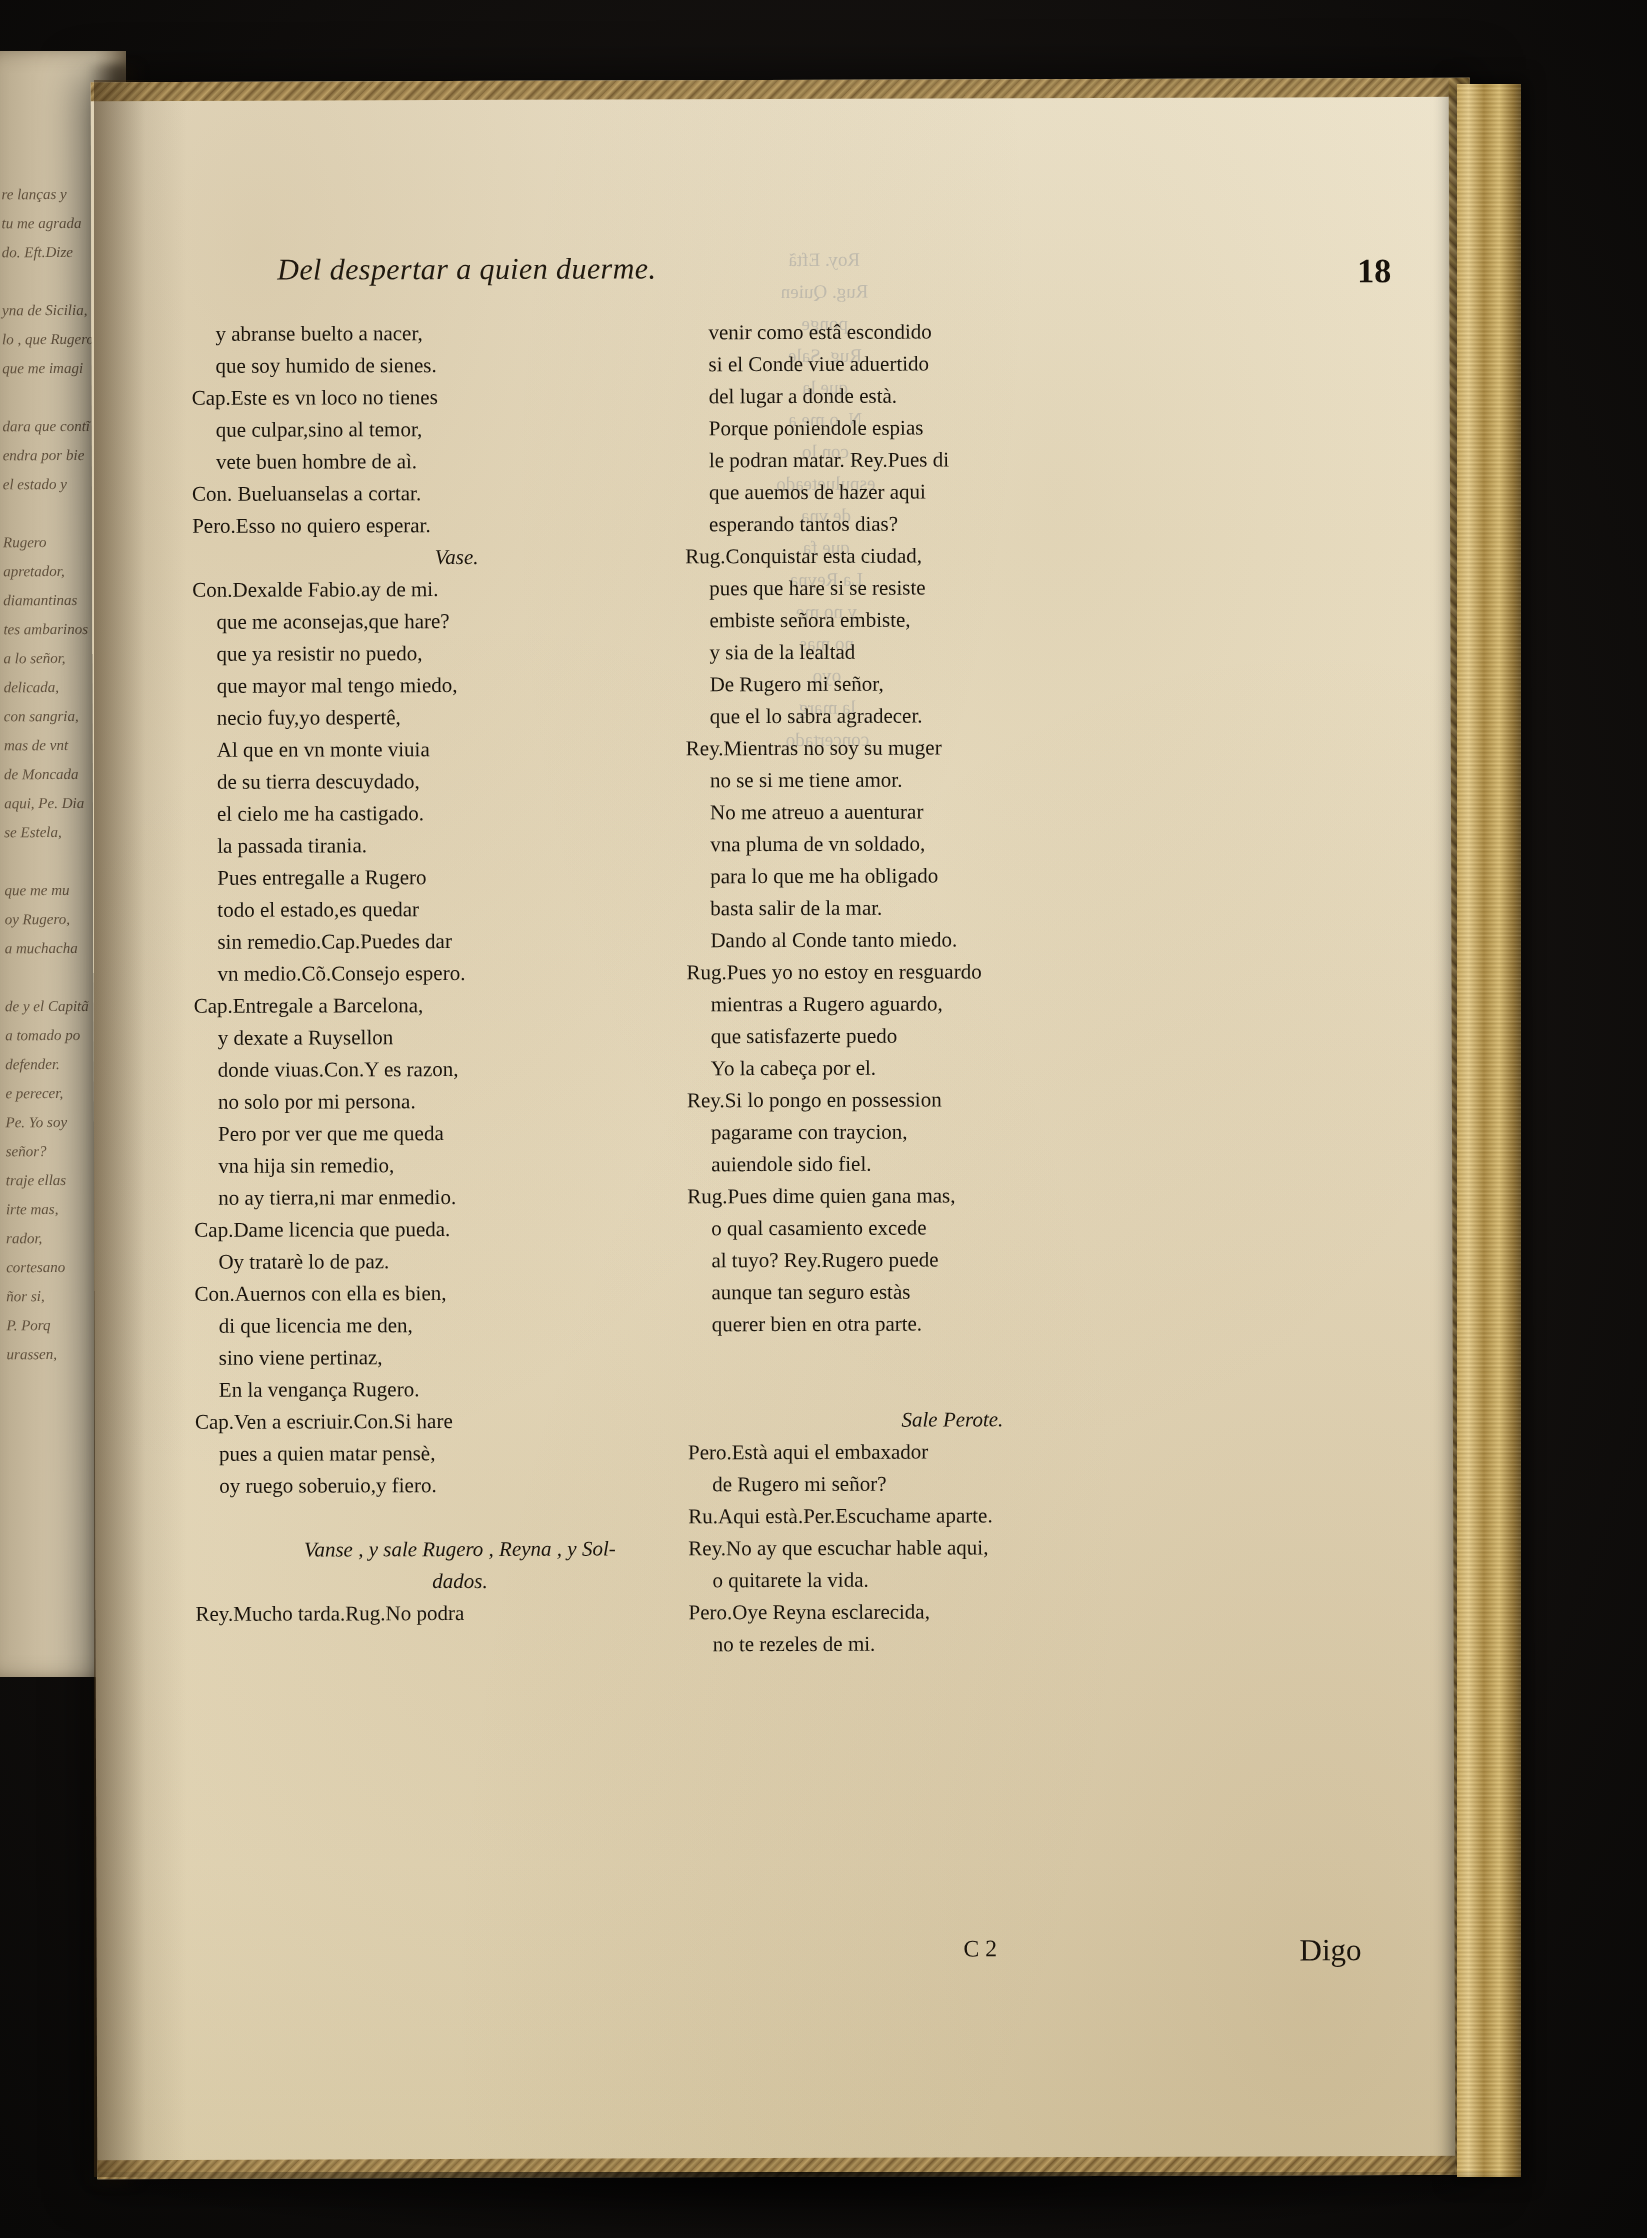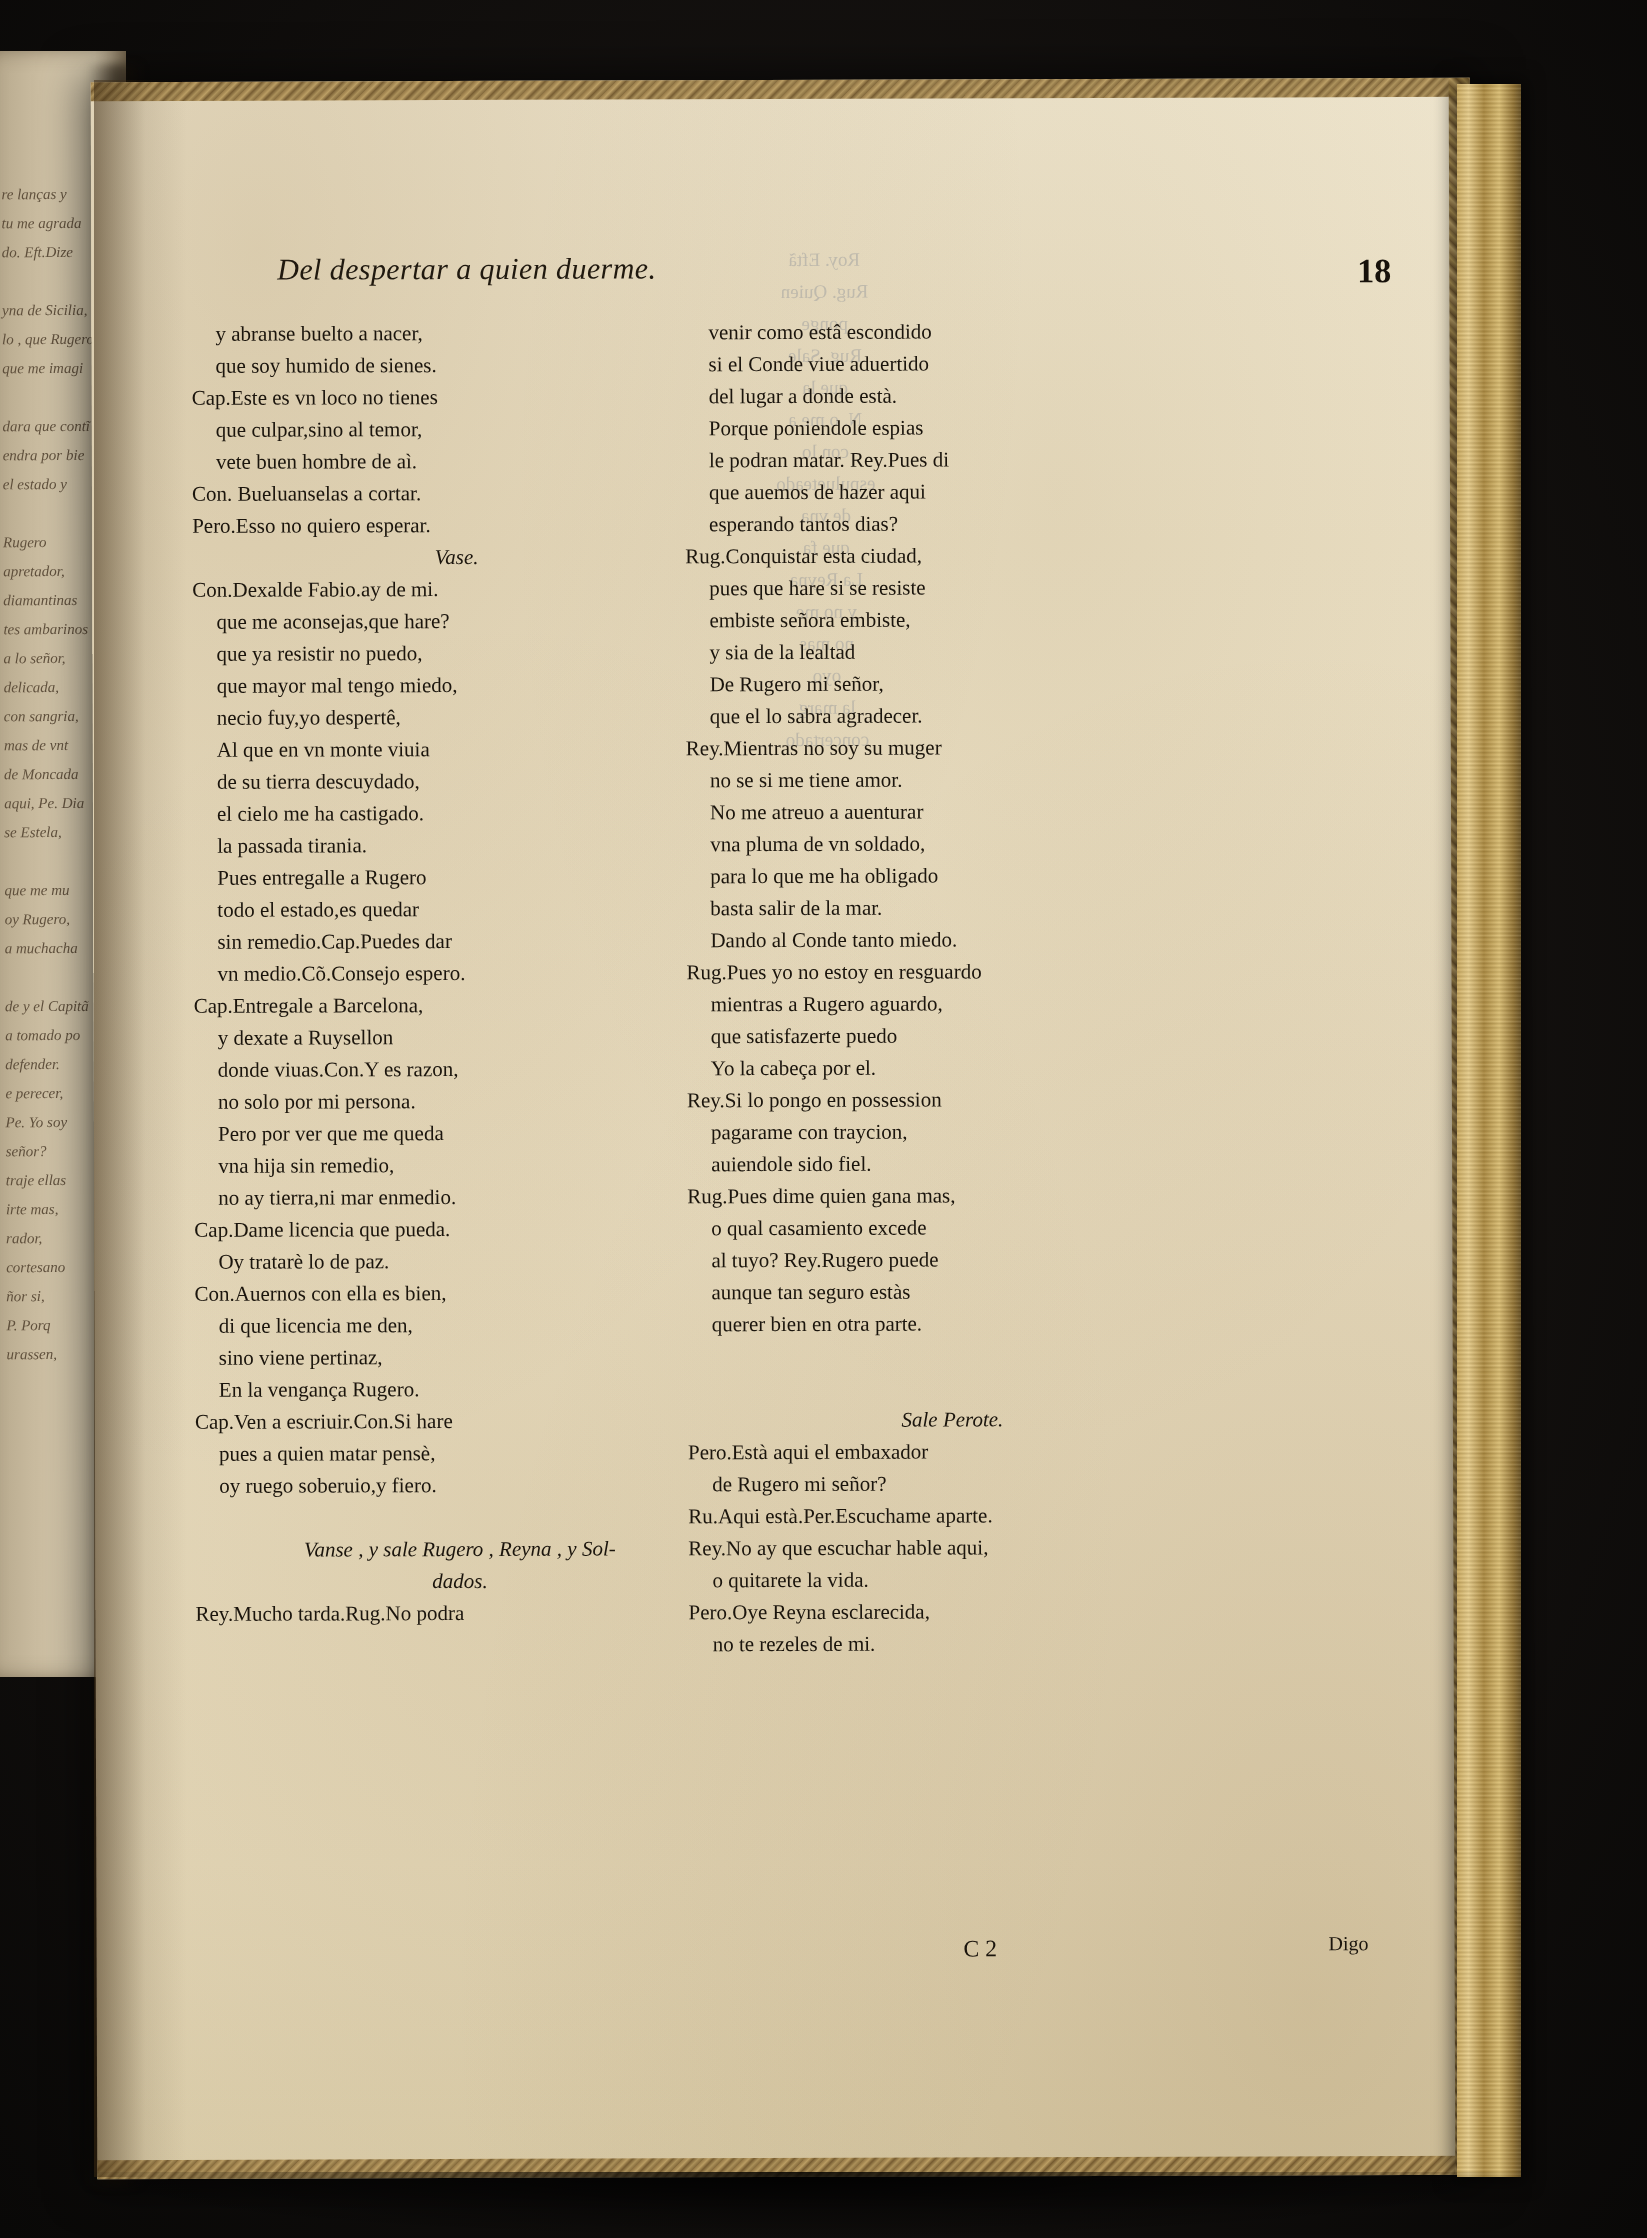--- a/index.html
+++ b/index.html
@@ -172,23 +172,23 @@
     position: absolute;
     left: 843px;
     top: 1856px;
     font-size: 23.6px;
     color: #1b150d;
     font-family: "Liberation Serif", serif;
     margin-left: 24px;
   }
   #catchword {
     position: absolute;
-    right: 107px;
+    right: 114px;
     top: 1854px;
-    font-size: 20px;
+    font-size: 31px;
     color: #1b150d;
     font-family: "Liberation Serif", serif;
   }
 
   
   #fore-edge {
     position: absolute;
     left: 1457px;
     top: 84px;
     width: 64px;

